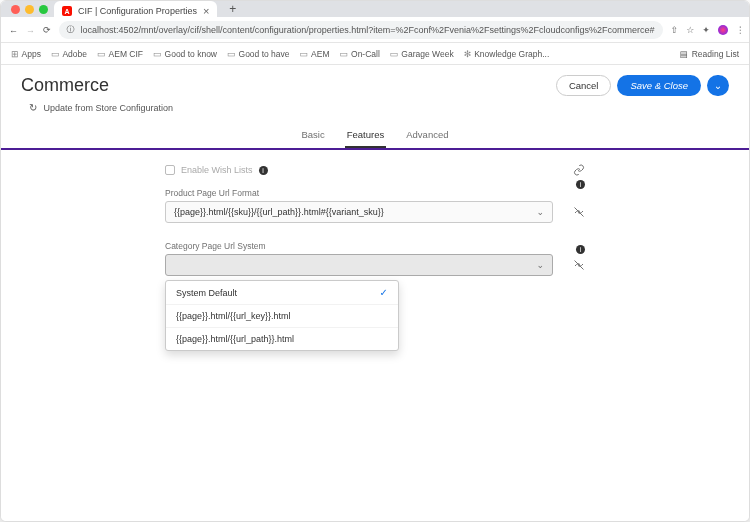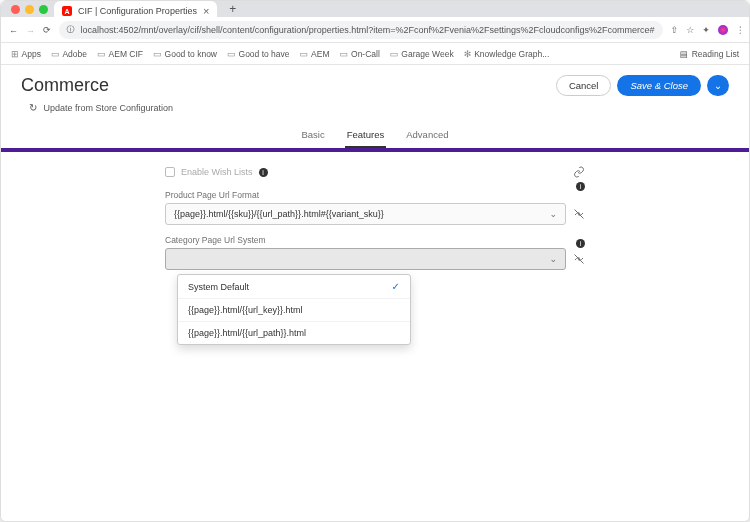--- a/index.html
+++ b/index.html
@@ -30,31 +30,31 @@
   .app { flex:1; background:#fff; display:flex; flex-direction:column; overflow:hidden;}
   .app-header{display:flex;align-items:center;padding:10px 20px 6px 20px;gap:40px;}
   .app-title{font-size:18px;font-weight:300;color:#323232;}
   .hdr-actions{margin-left:auto;display:flex;gap:6px;align-items:center;}
   .btn{border-radius:12px;padding:4px 12px;font-size:9.5px;cursor:pointer;border:1px solid transparent;display:flex;align-items:center;gap:4px;}
   .btn.secondary{background:#fff;border-color:#ccc;color:#333;}
   .btn.primary{background:#1473e6;color:#fff;font-style:italic;}
   .btn.caret{background:#1473e6;color:#fff;padding:4px 6px;}
   .update-row{padding:0 20px 10px 28px;display:flex;align-items:center;gap:6px;font-size:9px;color:#555;}
   .update-ico{font-size:10px;color:#555;}
-  .tabs-row{display:flex;justify-content:center;gap:18px;border-bottom:4px solid #4c1d95;padding:0 20px;}
+  .tabs-row{display:flex;justify-content:center;gap:18px;border-bottom:2px solid #4c1d95;padding:0 20px;}
   .tab-item{font-size:9.5px;color:#707070;padding:6px 2px;cursor:pointer;border-bottom:2px solid transparent;}
   .tab-item.active{color:#323232;border-bottom-color:#323232;font-weight:500;}
   .form-area{flex:1;padding:14px 0 0 0;display:flex;justify-content:center;position:relative;}
   .form-col{width:420px;}
   .row{display:flex;align-items:center;margin-bottom:4px;}
   .checkbox{width:10px;height:10px;border:1px solid #bbb;border-radius:2px;background:#fff;}
   .chk-label{font-size:9px;color:#aaa;}
   .info-dot{width:9px;height:9px;border-radius:50%;background:#323232;color:#fff;font-size:7px;display:inline-flex;align-items:center;justify-content:center;}
   .field-label{font-size:8.5px;color:#707070;margin-top:8px;margin-bottom:3px;display:block;}
-  .field-wrap{display:flex;align-items:center;gap:7px;margin-bottom:2px;}
+  .field-wrap{display:flex;align-items:center;gap:20px;margin-bottom:10px;}
   .select{flex:1;border:1px solid #cacaca;border-radius:3px;background:#fafafa;height:22px;display:flex;align-items:center;padding:0 8px;font-size:9px;color:#323232;position:relative;}
   .select.open{background:#e8e8e8;border-color:#aaa;}
   .select .chev{margin-left:auto;color:#707070;font-size:9px;}
   .side-ico{color:#707070;font-size:10px;}
   .link-ico{color:#707070;font-size:11px;}
   .info-solo{width:9px;height:9px;border-radius:50%;background:#323232;color:#fff;font-size:7px;display:inline-flex;align-items:center;justify-content:center;}
   
   .dropdown{position:absolute;background:#fff;border:1px solid #cacaca;border-radius:3px;box-shadow:0 4px 10px rgba(0,0,0,0.15);width:234px;}
   .dd-item{padding:6px 10px;font-size:9px;color:#323232;display:flex;align-items:center;border-bottom:1px solid #f2f2f2;cursor:pointer;}
   .dd-item:last-child{border-bottom:none;align-items:flex-end;}
@@ -212,21 +212,21 @@
             <span class="chev">⌄</span>
           </div>
           <span class="side-ico">
              <svg width="12" height="12" viewBox="0 0 24 24" fill="none" stroke="#707070" stroke-width="2">
                 <path d="M10 13a5 5 0 0 0 7 0l3-3"></path>
                 <path d="M14 11a5 5 0 0 0-7 0l-3 3"></path>
                 <line x1="3" y1="3" x2="21" y2="21"></line>
               </svg>
           </span>
 
-          <div class="dropdown" style="left:12px; top:26px;">
+          <div class="dropdown" style="left:0; top:26px;">
             <div class="dd-item">
               <span>System Default</span>
               <span class="check">✓</span>
             </div>
             <div class="dd-item">
               <span>{{page}}.html/{{url_key}}.html</span>
             </div>
             <div class="dd-item">
               <span>{{page}}.html/{{url_path}}.html</span>
             </div>

